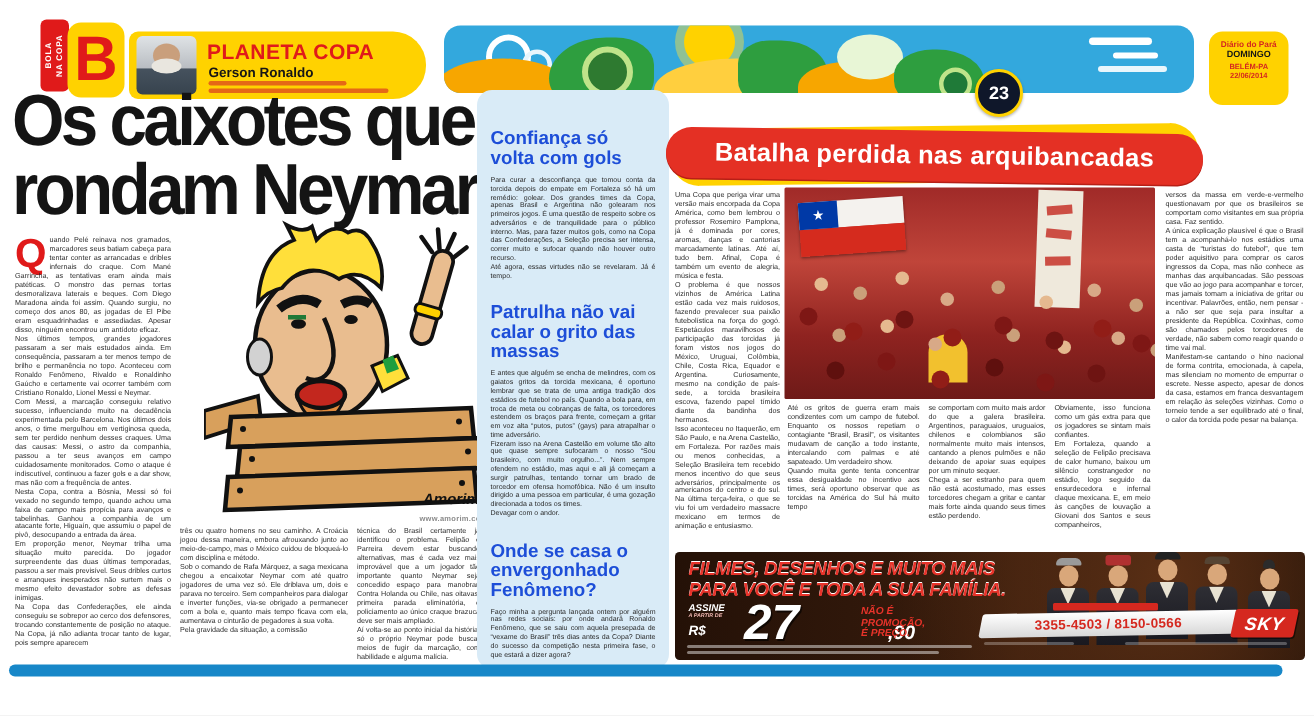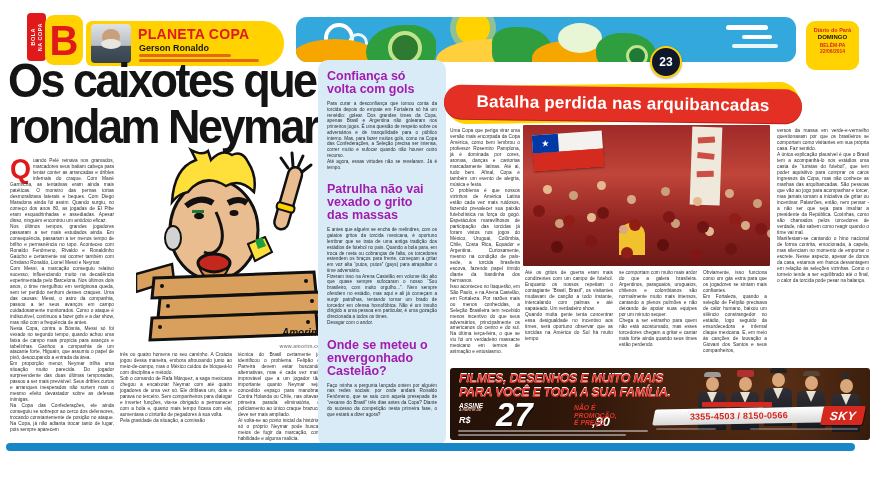--- a/index.html
+++ b/index.html
@@ -39,21 +39,21 @@
               font-size:45px;line-height:.96;letter-spacing:-2.5px;white-space:pre-line;
               transform:scaleY(1.07);transform-origin:left top;}
   .col{position:absolute;font-size:4.8px;line-height:1.25;color:#2e2e2e;text-align:justify;white-space:pre-line;}
   .dropcap{float:left;color:#e01a1a;font-weight:800;font-size:27px;line-height:.8;margin:1px 2px 0 0;}
   .cartoon{position:absolute;left:136px;top:146px;width:196px;height:200px;}
   .cartoon-caption{position:absolute;left:228px;top:343px;width:104px;text-align:right;
                    font-size:5px;font-weight:bold;color:#8b8b8b;letter-spacing:.2px;}
   
   .panel{position:absolute;left:318px;top:60px;width:128px;height:386px;background:#d9ebf7;
          border-radius:10px;padding:10px 9px;box-sizing:border-box;}
-  .panel h3{font-size:12.5px;font-weight:800;color:#a21caf;line-height:1.04;margin:0 0 5px;}
+  .panel h3{font-size:12.5px;font-weight:800;color:#1d4ed8;line-height:1.04;margin:16px 0 5px;}
   .scol{font-size:4.7px;line-height:1.23;color:#2b2b2b;text-align:justify;white-space:pre-line;margin:0 0 13px;}
   
   .feature-wave{position:absolute;left:447px;top:84px;width:352px;height:38px;background:#ffd200;
                 border-radius:20px;transform:rotate(-.7deg);}
   .feature-banner{position:absolute;left:444px;top:87px;width:358px;height:34px;background:#e43024;
                 border-radius:18px;transform:rotate(.8deg);display:flex;align-items:center;justify-content:center;
                 box-shadow:0 1px 0 #b71f16;}
   .feature-banner span{color:#fff;font-weight:800;font-size:17px;letter-spacing:.2px;}
   .photo{position:absolute;left:523px;top:125px;width:247px;height:141px;overflow:hidden;border-radius:1px;
          background:linear-gradient(180deg,#a02a28 0%,#c0453a 35%,#8f2320 70%,#6e1a18 100%);}
@@ -205,25 +205,25 @@
     <circle cx="190" cy="120" r="4" fill="none" stroke="#111" stroke-width="2"></circle>
     <path d="M186 150 l8 6 M194 150 l-8 6" stroke="#111" stroke-width="2"></path>
     <text x="146" y="190" font-size="10" font-style="italic" font-weight="bold" fill="#111">Amorim</text>
   </svg>
   <div class="cartoon-caption">www.amorim.com.br</div>
 
   <div class="panel">
     <h3>Confiança só volta com gols</h3>
     <p class="scol">Para curar a desconfiança que tomou conta da torcida depois do empate em Fortaleza só há um remédio: golear. Dos grandes times da Copa, apenas Brasil e Argentina não golearam nos primeiros jogos. É uma questão de respeito sobre os adversários e de tranquilidade para o público interno. Mas, para fazer muitos gols, como na Copa das Confederações, a Seleção precisa ser intensa, correr muito e sufocar quando não houver outro recurso.
 Até agora, essas virtudes não se revelaram. Já é tempo.</p>
-    <h3>Patrulha não vai vexado o grito das massas</h3>
+    <h3>Patrulha não vai calar o grito das massas</h3>
     <p class="scol">E antes que alguém se encha de melindres, com os gaiatos gritos da torcida mexicana, é oportuno lembrar que se trata de uma antiga tradição dos estádios de futebol no país. Quando a bola para, em troca de meta ou cobranças de falta, os torcedores estendem os braços para frente, começam a gritar em voz alta “putos, putos” (gays) para atrapalhar o time adversário.
 Fizeram isso na Arena Castelão em volume tão alto que quase sempre sufocaram o nosso “Sou brasileiro, com muito orgulho...”. Nem sempre ofendem no estádio, mas aqui e ali já começam a surgir patrulhas, tentando tornar um brado de torcedor em ofensa homofóbica. Não é um insulto dirigido a uma pessoa em particular, é uma gozação direcionada a todos os times.
 Devagar com o andor.</p>
-    <h3>Onde se meteu o envergonhado Castelão?</h3>
+    <h3>Onde se casa o envergonhado Fenômeno?</h3>
     <p class="scol">Faço minha a pergunta lançada ontem por alguém nas redes sociais: por onde andará Ronaldo Fenômeno, que se saiu com aquela presepada de “vexame do Brasil” três dias antes da Copa? Diante do sucesso da competição nesta primeira fase, o que estará a dizer agora?</p>
   </div>
 
   <div class="feature-wave"></div>
   <div class="feature-banner">
     <span>Batalha perdida nas arquibancadas</span>
   </div>
 
   <div class="photo">
     <div class="flag">

